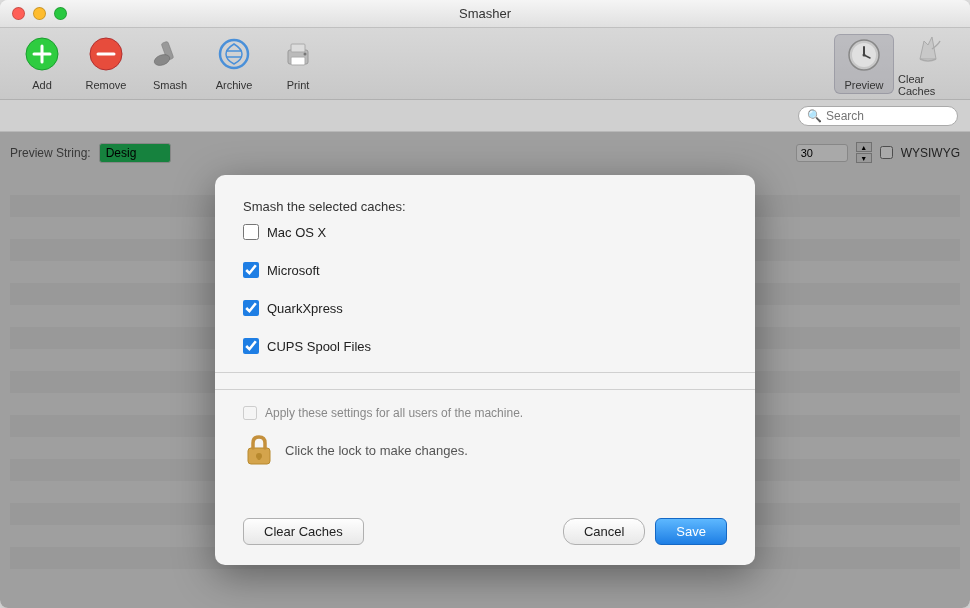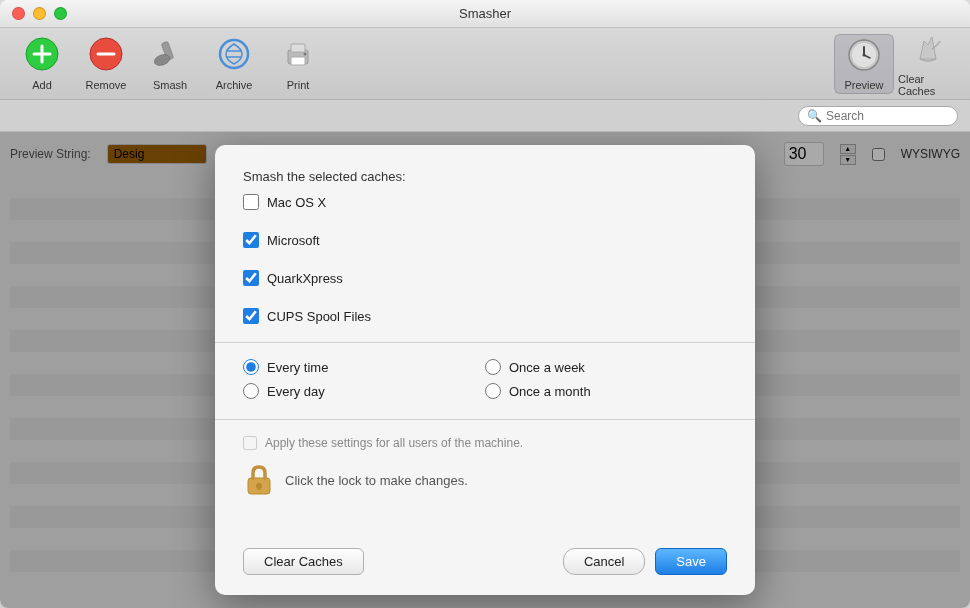--- a/index.html
+++ b/index.html
@@ -145,34 +145,34 @@
     .left-panel {
       flex: 1;
       background: #f0f0f0;
       padding: 10px;
       filter: brightness(0.95);
     }
 
     .preview-row {
       display: flex;
       align-items: center;
-      gap: 16px;
+      gap: 8px;
       margin-bottom: 10px;
     }
     .preview-label {
       font-size: 12px;
       color: #555;
     }
     .preview-input {
       border: 1px solid #ccc;
-      background: #a16207;
+      background: #22c55e;
       border-radius: 3px;
       padding: 2px 6px;
       font-size: 12px;
-      width: 100px;
+      width: 72px;
     }
 
     
     .striped-rows {
       flex: 1;
     }
     .stripe-row {
       height: 22px;
       background: rgba(0,0,0,0.04);
     }
@@ -468,21 +468,21 @@
     </div>
   </div>
 
   <div class="content-area">
 
     <div class="left-panel">
       <div class="preview-row">
         <span class="preview-label">Preview String:</span>
         <input class="preview-input" type="text" value="Desig" style="">
         <div style="flex:1"></div>
-        <input type="text" style="width: 40px; border: 1px solid rgb(204, 204, 204); border-radius: 3px; padding: 2px 4px; font-size: 16px;" value="30">
+        <input type="text" style="width: 52px; border: 1px solid rgb(204, 204, 204); border-radius: 3px; padding: 2px 4px; font-size: 11px;" value="30">
         <div style="display:flex;flex-direction:column;gap:1px;">
           <button style="width:16px;height:10px;font-size:7px;border:1px solid #aaa;background:#e8e8e8;cursor:pointer;padding:0;line-height:1;">▲</button>
           <button style="width:16px;height:10px;font-size:7px;border:1px solid #aaa;background:#e8e8e8;cursor:pointer;padding:0;line-height:1;">▼</button>
         </div>
         <input type="checkbox" style="">
         <span style="font-size:12px;color:#333;">WYSIWYG</span>
       </div>
       <div class="striped-rows">
         <div class="stripe-row"></div>
         <div class="stripe-row"></div>
@@ -528,38 +528,20 @@
             </div>
             <div class="checkbox-item">
               <input type="checkbox" id="cups" checked="" style="">
               <label class="checkbox-label" for="cups">CUPS Spool Files</label>
             </div>
           </div>
 
           <div class="modal-divider"></div>
 
 
-          <div class="radio-groups">
-            <div class="radio-item">
-              <input type="radio" name="schedule" id="every-time" checked="" style="">
-              <label class="radio-label" for="every-time">Every time</label>
-            </div>
-            <div class="radio-item">
-              <input type="radio" name="schedule" id="once-a-week" style="">
-              <label class="radio-label" for="once-a-week">Once a week</label>
-            </div>
-            <div class="radio-item">
-              <input type="radio" name="schedule" id="every-day" style="">
-              <label class="radio-label" for="every-day">Every day</label>
-            </div>
-            <div class="radio-item">
-              <input type="radio" name="schedule" id="once-a-month" style="">
-              <label class="radio-label" for="once-a-month">Once a month</label>
-            </div>
-          </div>
 
           <div class="modal-divider2"></div>
 
           <div class="apply-row">
             <input type="checkbox" id="apply-all" disabled="" style="">
             <label class="apply-label" for="apply-all">Apply these settings for all users of the machine.</label>
           </div>
 
           <div class="lock-row">
             <div class="lock-icon-wrap">

